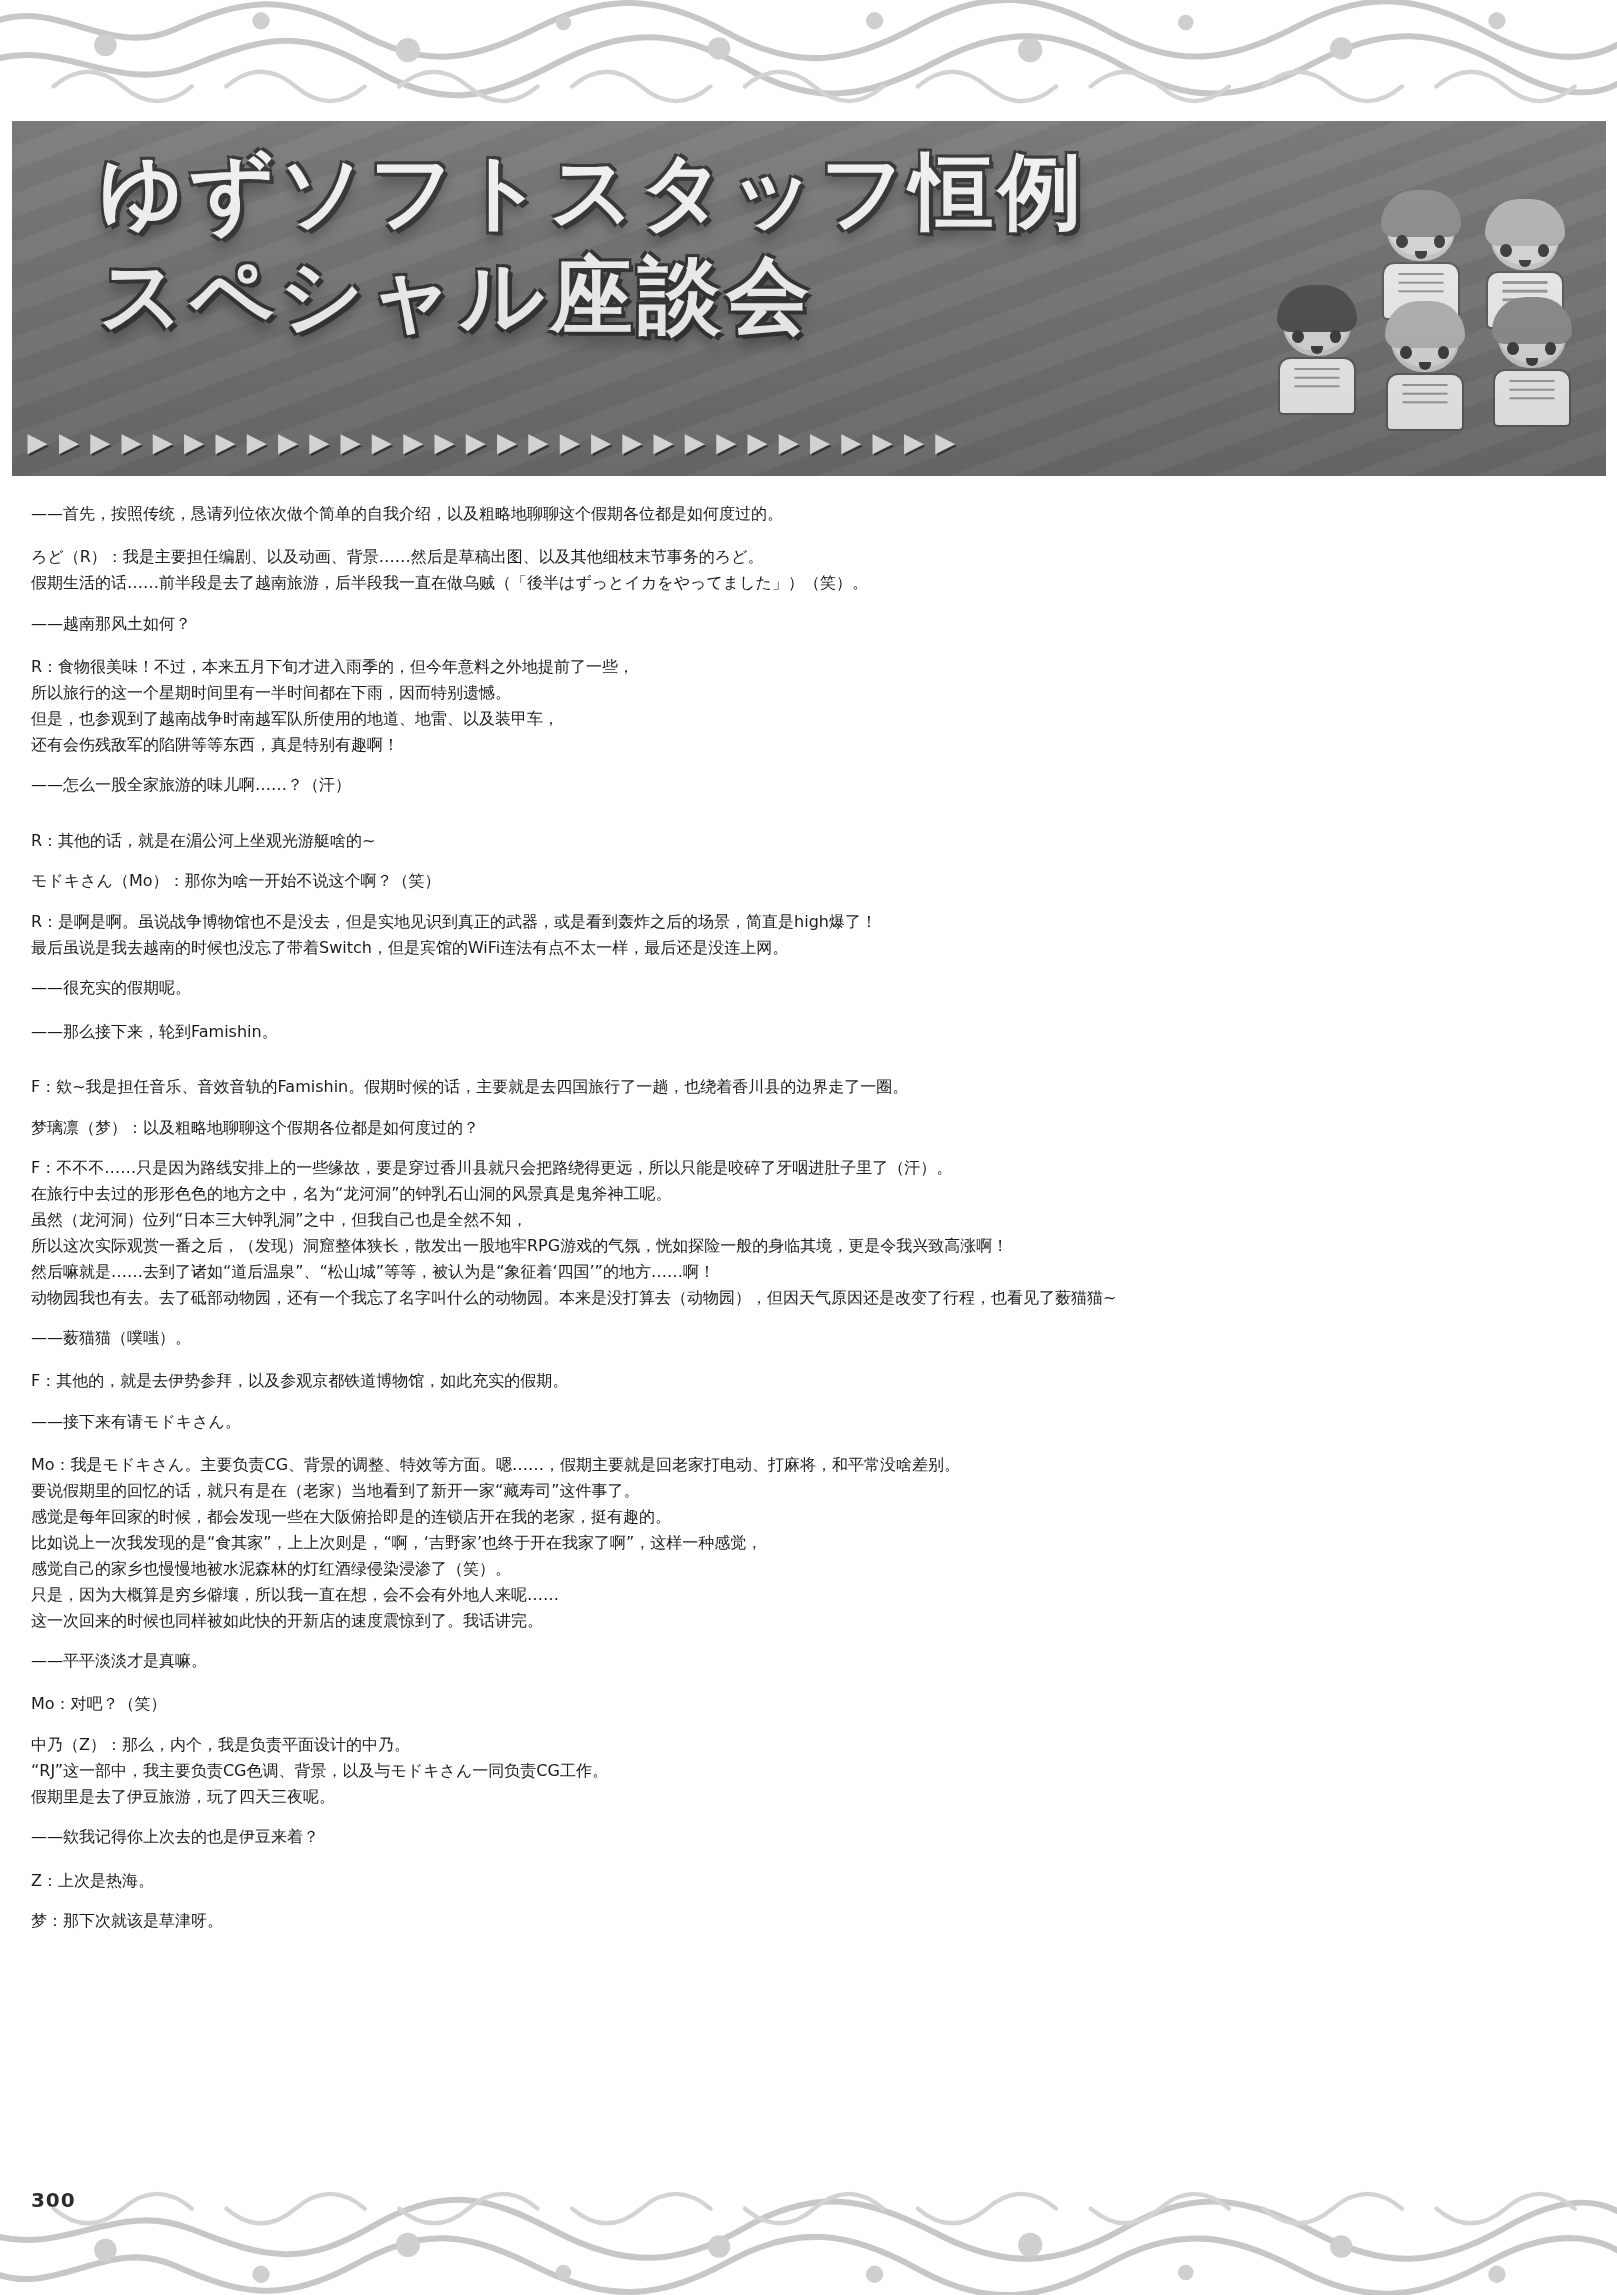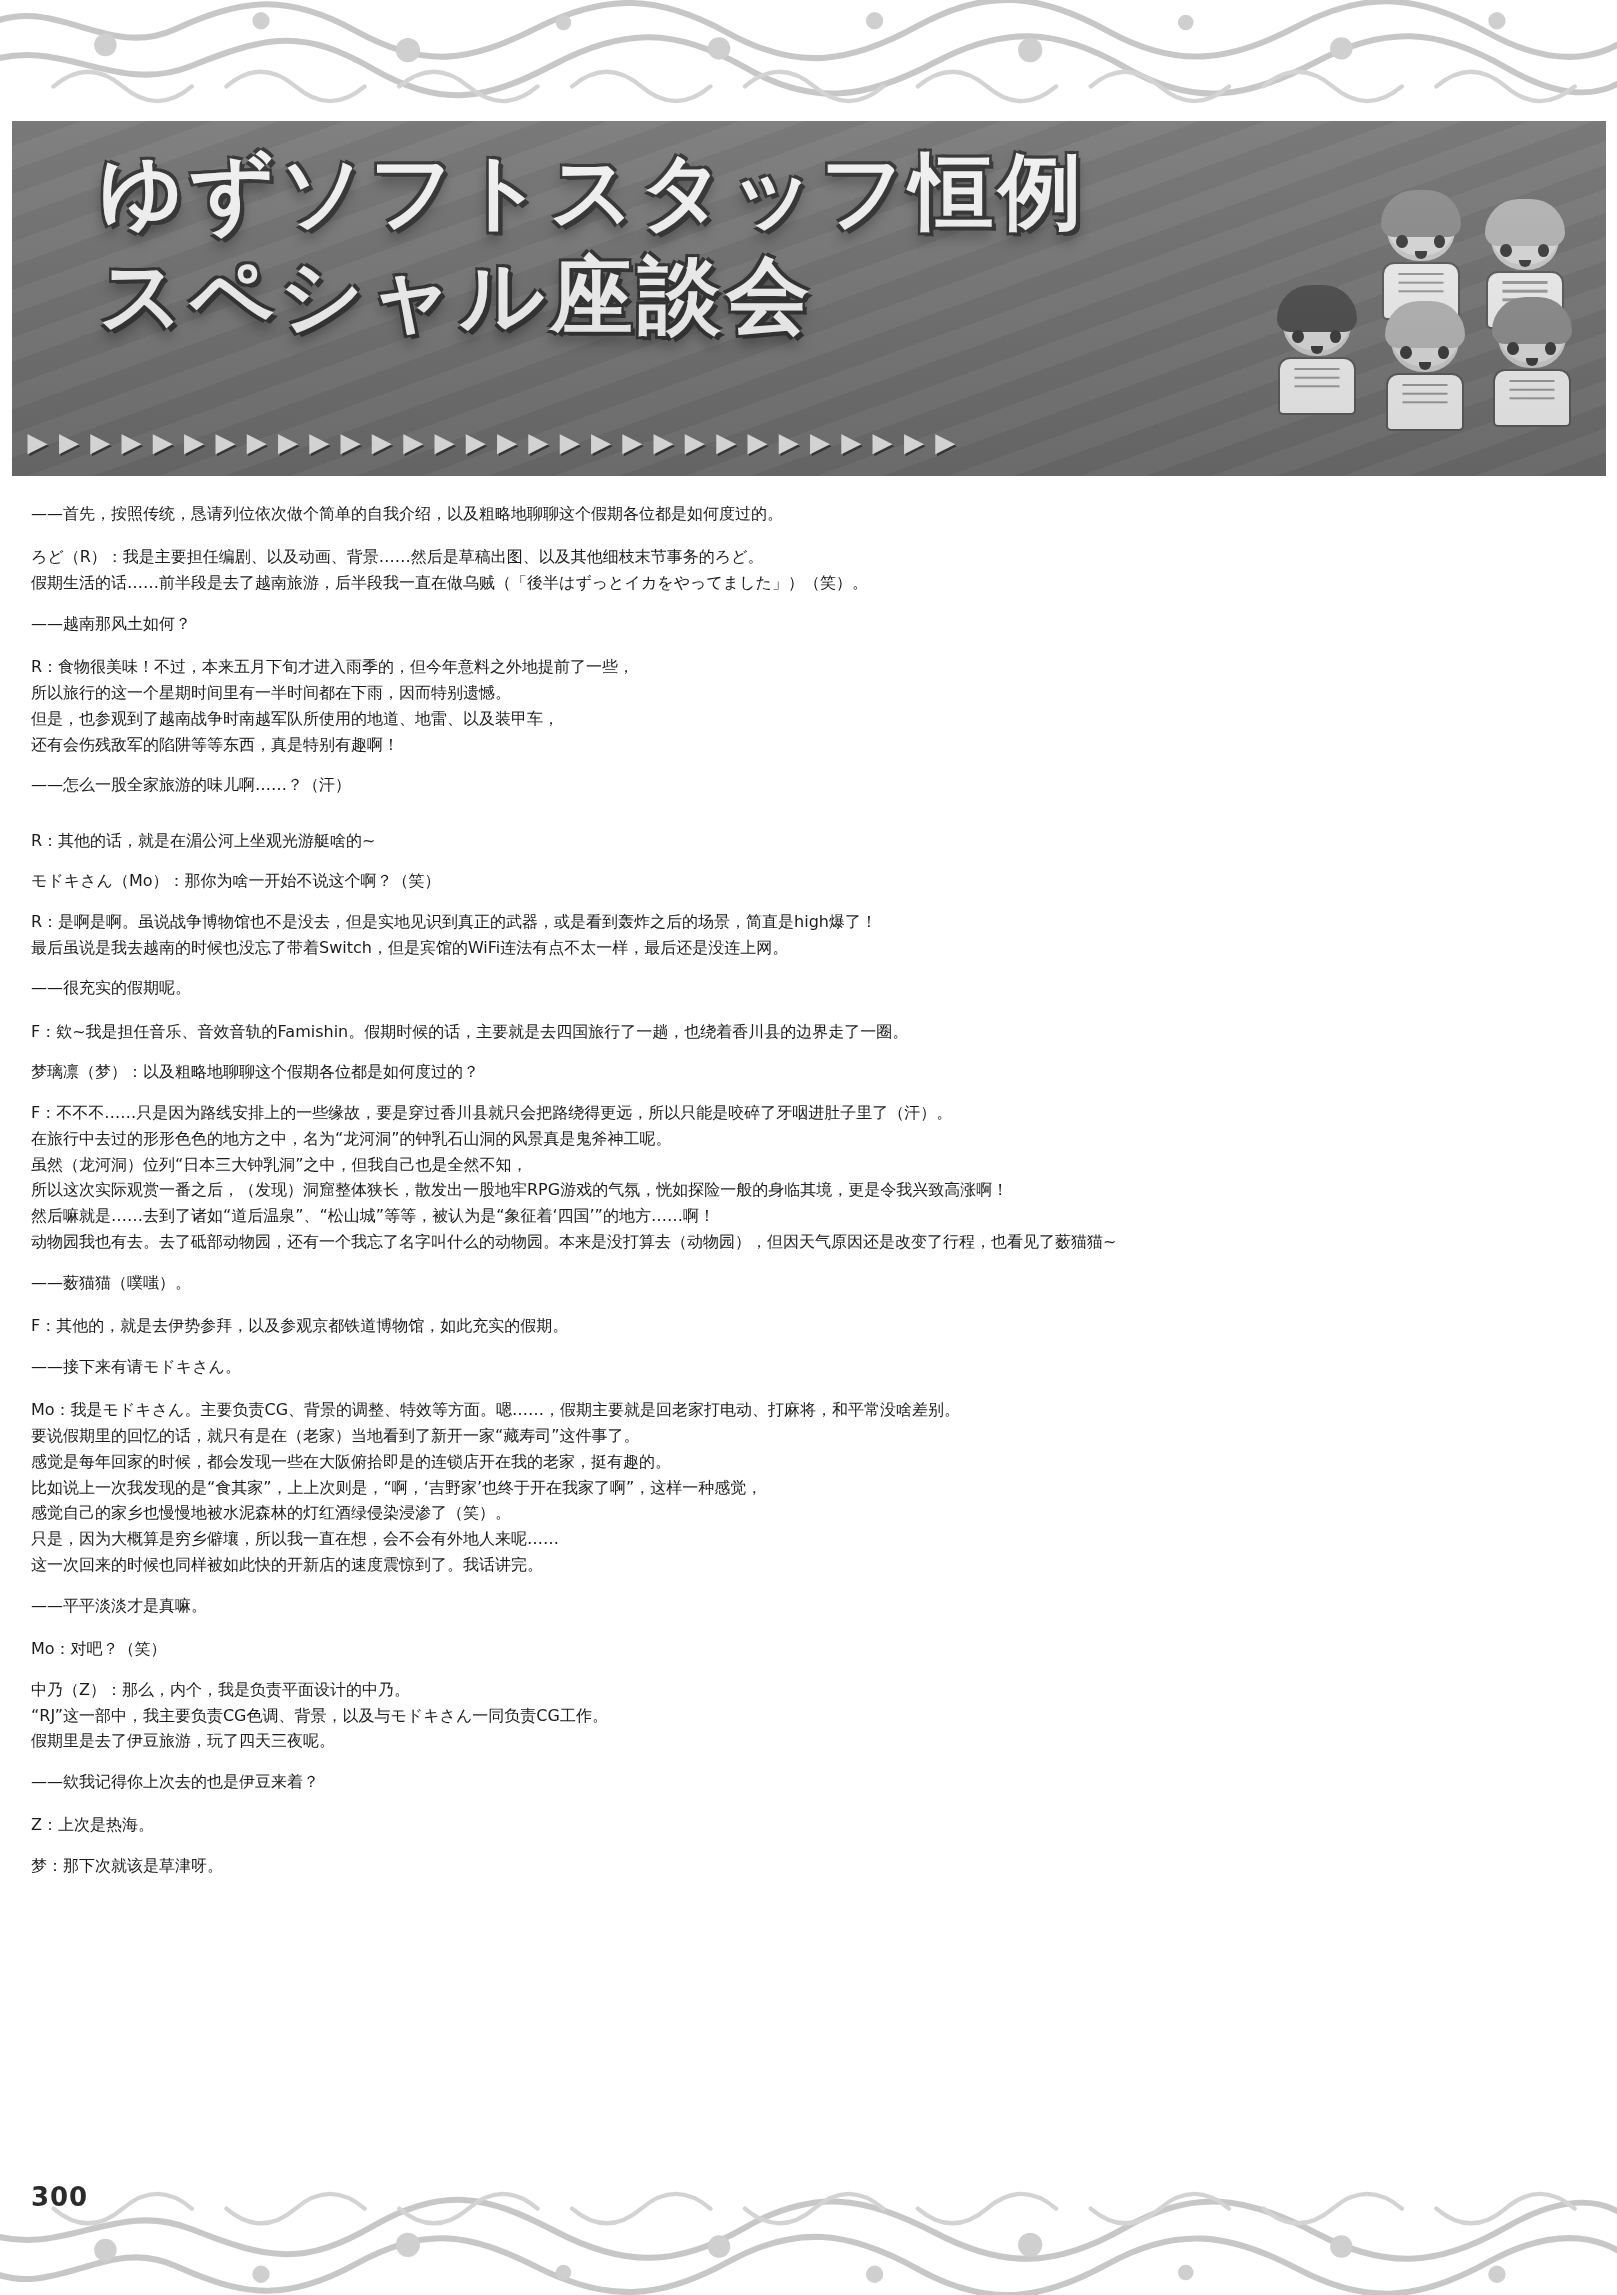--- a/index.html
+++ b/index.html
@@ -181,21 +181,21 @@
   }
   .para.gap {
     margin-bottom: 29.5px;
   }
 
   
   .page-number {
     position: absolute;
     left: 31px;
     bottom: 83px;
-    font-size: 26px;
+    font-size: 20px;
     font-weight: bold;
     color: #2b2b2b;
     letter-spacing: 0.9px;
   }
 </style>
 </head>
 <body>
 
 <div class="page">
 
@@ -320,20 +320,21 @@
     <p class="para">R：食物很美味！不过，本来五月下旬才进入雨季的，但今年意料之外地提前了一些，
 所以旅行的这一个星期时间里有一半时间都在下雨，因而特别遗憾。
 但是，也参观到了越南战争时南越军队所使用的地道、地雷、以及装甲车，
 还有会伤残敌军的陷阱等等东西，真是特别有趣啊！</p>
     <p class="para gap">——怎么一股全家旅游的味儿啊……？（汗）</p>
     <p class="para">R：其他的话，就是在湄公河上坐观光游艇啥的~</p>
     <p class="para">モドキさん（Mo）：那你为啥一开始不说这个啊？（笑）</p>
     <p class="para">R：是啊是啊。虽说战争博物馆也不是没去，但是实地见识到真正的武器，或是看到轰炸之后的场景，简直是high爆了！
 最后虽说是我去越南的时候也没忘了带着Switch，但是宾馆的WiFi连法有点不太一样，最后还是没连上网。</p>
     <p class="para q">——很充实的假期呢。</p>
+    <p class="para gap">——那么接下来，轮到Famishin。</p>
     <p class="para">F：欸~我是担任音乐、音效音轨的Famishin。假期时候的话，主要就是去四国旅行了一趟，也绕着香川县的边界走了一圈。</p>
     <p class="para">梦璃凛（梦）：以及粗略地聊聊这个假期各位都是如何度过的？</p>
     <p class="para">F：不不不……只是因为路线安排上的一些缘故，要是穿过香川县就只会把路绕得更远，所以只能是咬碎了牙咽进肚子里了（汗）。
 在旅行中去过的形形色色的地方之中，名为“龙河洞”的钟乳石山洞的风景真是鬼斧神工呢。
 虽然（龙河洞）位列“日本三大钟乳洞”之中，但我自己也是全然不知，
 所以这次实际观赏一番之后，（发现）洞窟整体狭长，散发出一股地牢RPG游戏的气氛，恍如探险一般的身临其境，更是令我兴致高涨啊！
 然后嘛就是……去到了诸如“道后温泉”、“松山城”等等，被认为是“象征着‘四国’”的地方……啊！
 动物园我也有去。去了砥部动物园，还有一个我忘了名字叫什么的动物园。本来是没打算去（动物园），但因天气原因还是改变了行程，也看见了薮猫猫~</p>
     <p class="para q">——薮猫猫（噗嗤）。</p>
     <p class="para">F：其他的，就是去伊势参拜，以及参观京都铁道博物馆，如此充实的假期。</p>

